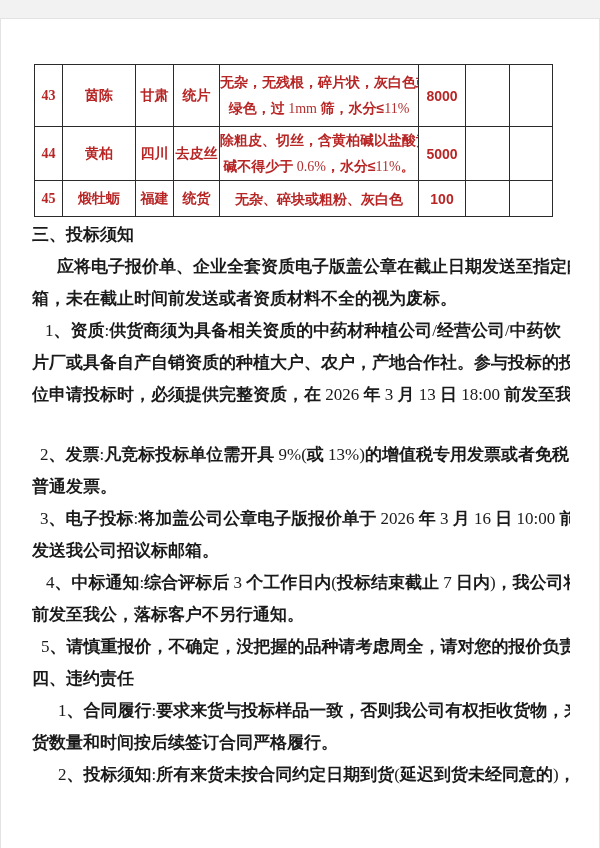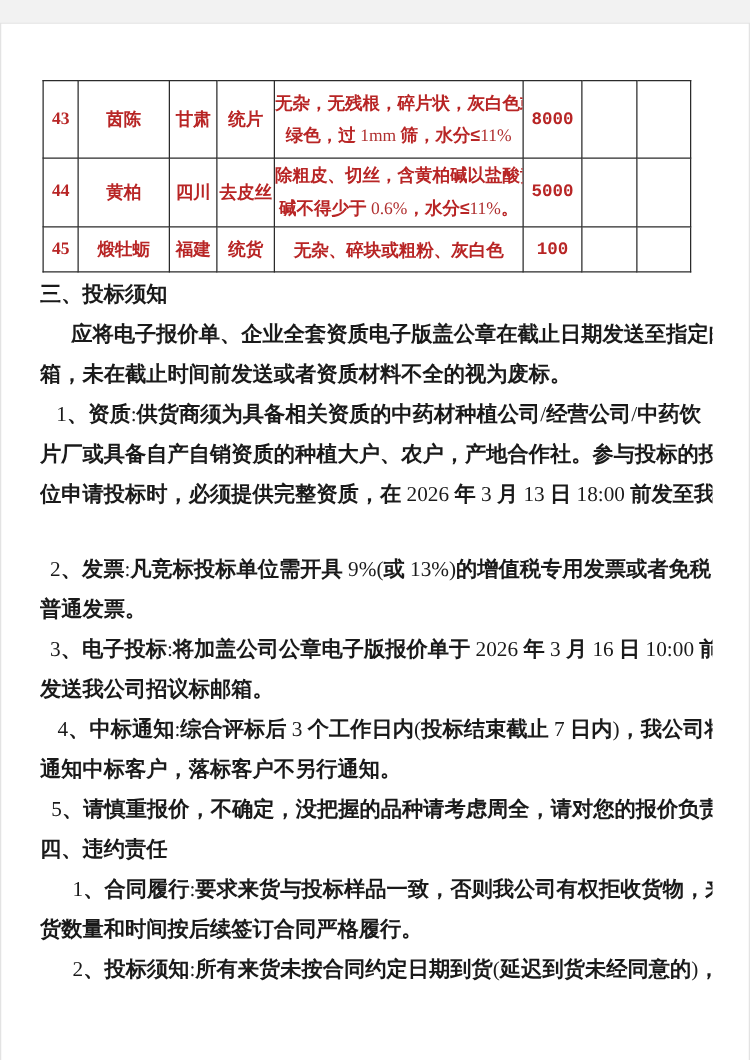--- a/index.html
+++ b/index.html
@@ -29,21 +29,21 @@
   }
   td.c-no{
     font-family:"Liberation Serif","DejaVu Serif",serif;
     font-weight:normal;color:var(--red-serif);font-size:14px;
   }
   td.c-desc{
     text-align:left;padding:0 2px 0 5px;font-size:12px;line-height:26px;
   }
   td.c-desc .qline{white-space:nowrap;overflow:hidden;}
   td.c-qty{
-    font-family:Liberation Mono, monospace;
+    font-family:Liberation Sans, sans-serif;
     font-weight:normal;color:var(--red-serif);font-size:15px;
     border-right:1px solid var(--divgray);
   }
   td.c-e1{border-left:1px solid var(--divgray);}
   
   .docbody{
     margin:2px 0 0 31px;width:538px;color:var(--ink);
     font-size:17px;line-height:32px;font-weight:bold;
   }
   .docbody .tline{white-space:nowrap;overflow:hidden;}
@@ -126,21 +126,21 @@
       <div class="para" style="margin-top: 28px;">
         <div class="tline wrapcjk" style="padding-left: 8px;"><span class="lat">2</span><span>、发票</span><span class="lat">:</span><span>凡竞标投标单位需开具</span><span class="lat"> 9%(</span><span>或</span><span class="lat"> 13%)</span><span>的增值税专用发票或者免税</span></div>
         <div class="tline wrapcjk" style="padding-left: 0px;"><span>普通发票。</span></div>
       </div>
       <div class="para">
         <div class="tline wrapcjk" style="padding-left: 8px;"><span class="lat">3</span><span>、电子投标</span><span class="lat">:</span><span>将加盖公司公章电子版报价单于</span><span class="lat"> 2026 </span><span>年</span><span class="lat"> 3 </span><span>月</span><span class="lat"> 16 </span><span>日</span><span class="lat"> 10:00 </span><span>前</span></div>
         <div class="tline wrapcjk" style="padding-left: 0px;"><span>发送我公司招议标邮箱。</span></div>
       </div>
       <div class="para">
         <div class="tline wrapcjk" style="padding-left: 14px;"><span class="lat">4</span><span>、中标通知</span><span class="lat">:</span><span>综合评标后</span><span class="lat"> 3 </span><span>个工作日内</span><span class="lat">(</span><span>投标结束截止</span><span class="lat"> 7 </span><span>日内</span><span class="lat">)</span><span>，我公司将</span></div>
-        <div class="tline wrapcjk" style="padding-left: 0px;"><span>通知中标客户，落标客户不另行通知。</span></div>
+        <div class="tline wrapcjk" style="padding-left: 0px;"><span>前发至我公，落标客户不另行通知。</span></div>
       </div>
       <div class="para">
         <div class="tline wrapcjk" style="padding-left: 9px;"><span class="lat">5</span><span>、请慎重报价，不确定，没把握的品种请考虑周全，请对您的报价负责。</span></div>
       </div>
       <div class="heading">
         <div class="tline wrapcjk" style="padding-left: 0px;"><span>四、违约责任</span></div>
       </div>
       <div class="para">
         <div class="tline wrapcjk" style="padding-left: 26px;"><span class="lat">1</span><span>、合同履行</span><span class="lat">:</span><span>要求来货与投标样品一致，否则我公司有权拒收货物，来</span></div>
         <div class="tline wrapcjk" style="padding-left: 0px;"><span>货数量和时间按后续签订合同严格履行。</span></div>

